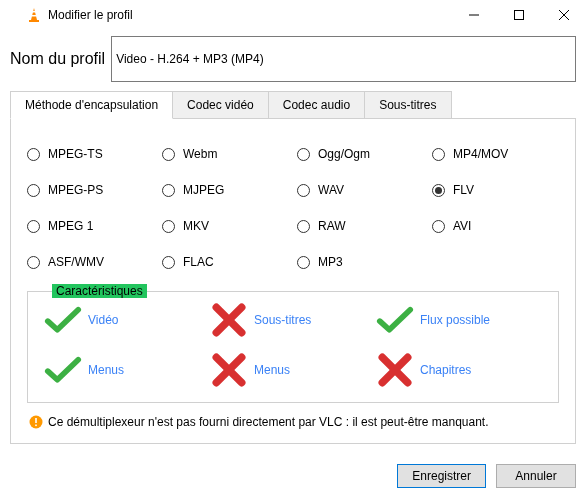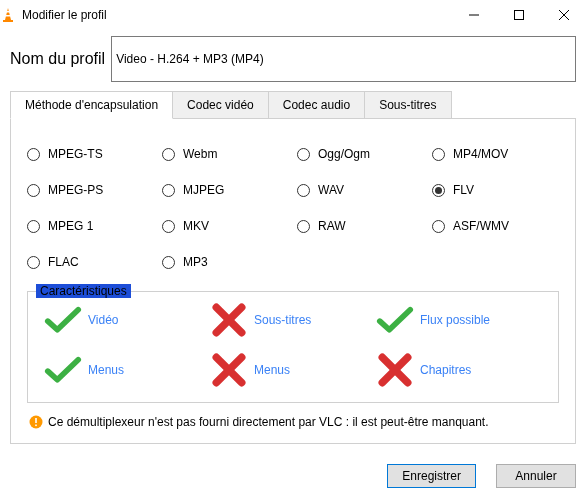--- a/index.html
+++ b/index.html
@@ -1,42 +1,42 @@
 <!DOCTYPE html>
 <html><head>
 <meta charset="utf-8">
 <style>
 * { box-sizing: border-box; margin: 0; padding: 0; }
 body { font-family: "Segoe UI", Tahoma, sans-serif; font-size: 12px; background: #fff; width: 586px; height: 503px; overflow: hidden; }
-.titlebar { height: 30px; display: flex; align-items: center; padding-left: 0; background: #fff; }
+.titlebar { height: 30px; display: flex; align-items: center; padding-left: 26px; background: #fff; }
 .titlebar .icon { width: 16px; height: 16px; margin-right: 6px; }
 .titlebar .title { flex: 1; font-size: 12px; }
 .titlebar .winbtn { width: 45px; height: 30px; display: flex; align-items: center; justify-content: center; }
 .titlebar .winbtn svg { width: 10px; height: 10px; }
 .content { padding: 6px 10px 10px 10px; }
 .profile-row { display: flex; align-items: center; margin-bottom: 10px; }
 .profile-row label { font-size: 16px; margin-right: 6px; white-space: nowrap; }
 .profile-row input { flex: 1; border: 1px solid #7a7a7a; padding: 15px 4px; font-size: 12px; background: #fff; }
 .tabs-frame { border: 1px solid #d0d0d0; position: relative; margin-top: 8px; }
 .tabs { display: flex; position: relative; top: -1px; }
 .tab { padding: 6px 14px; border: 1px solid #d0d0d0; border-bottom: none; background: #f0f0f0; font-size: 12px; margin-right: -1px; cursor: pointer; }
 .tab.active { background: #fff; position: relative; z-index: 2; border-bottom: 1px solid #fff; margin-bottom: -1px; }
 .tab-body { padding: 28px 16px 14px 16px; background: #fff; }
 .radio-grid { display: grid; grid-template-columns: repeat(4, 1fr); row-gap: 22px; column-gap: 8px; }
 .radio-item { display: flex; align-items: center; font-size: 12px; cursor: pointer; }
 .radio-circle { width: 13px; height: 13px; border-radius: 50%; border: 1px solid #333; margin-right: 8px; display: flex; align-items: center; justify-content: center; background: #fff; }
 .radio-circle.checked::after { content: ""; width: 7px; height: 7px; border-radius: 50%; background: #333; }
 .fieldset { border: 1px solid #d0d0d0; margin: 22px 0 12px 0; padding: 14px 16px 18px 16px; position: relative; }
-.fieldset .legend { position: absolute; top: -8px; left: 8px; background: #1d4ed8; padding: 0 4px; font-size: 12px; }
+.fieldset .legend { position: absolute; top: -8px; left: 24px; background: #22c55e; padding: 0 4px; font-size: 12px; }
 .char-grid { display: grid; grid-template-columns: repeat(3, 1fr); row-gap: 22px; }
 .char-item { display: flex; align-items: center; font-size: 12px; color: #3b82f6; }
 .char-icon { width: 38px; height: 28px; display: flex; align-items: center; justify-content: center; margin-right: 6px; }
 .warning { display: flex; align-items: center; font-size: 12px; margin: 2px 0 0 2px; }
 .warning .w-icon { width: 14px; height: 14px; margin-right: 5px; }
-.button-row { display: flex; justify-content: flex-end; gap: 20px; padding: 10px 10px 10px 10px; }
+.button-row { display: flex; justify-content: flex-end; gap: 10px; padding: 10px 10px 10px 10px; }
 .button-row button { min-width: 80px; padding: 4px 14px; border: 1px solid #adadad; background: #e1e1e1; font-size: 12px; cursor: pointer; }
 .button-row button.primary { border: 1px solid #0078d7; }
 </style>
 </head>
 <body>
 
 <div class="titlebar">
   <span class="icon">
     <svg viewBox="0 0 16 16">
         <polygon points="8,1 11,13 5,13" fill="#ff8800"></polygon>
@@ -116,20 +116,24 @@
               <span class="radio-circle"></span>
               <span>MPEG 1</span>
             </div>
             <div class="radio-item">
               <span class="radio-circle"></span>
               <span>MKV</span>
             </div>
             <div class="radio-item">
               <span class="radio-circle"></span>
               <span>RAW</span>
+            </div>
+            <div class="radio-item">
+              <span class="radio-circle"></span>
+              <span>AVI</span>
             </div>
             <div class="radio-item">
               <span class="radio-circle"></span>
               <span>ASF/WMV</span>
             </div>
             <div class="radio-item">
               <span class="radio-circle"></span>
               <span>FLAC</span>
             </div>
             <div class="radio-item">

